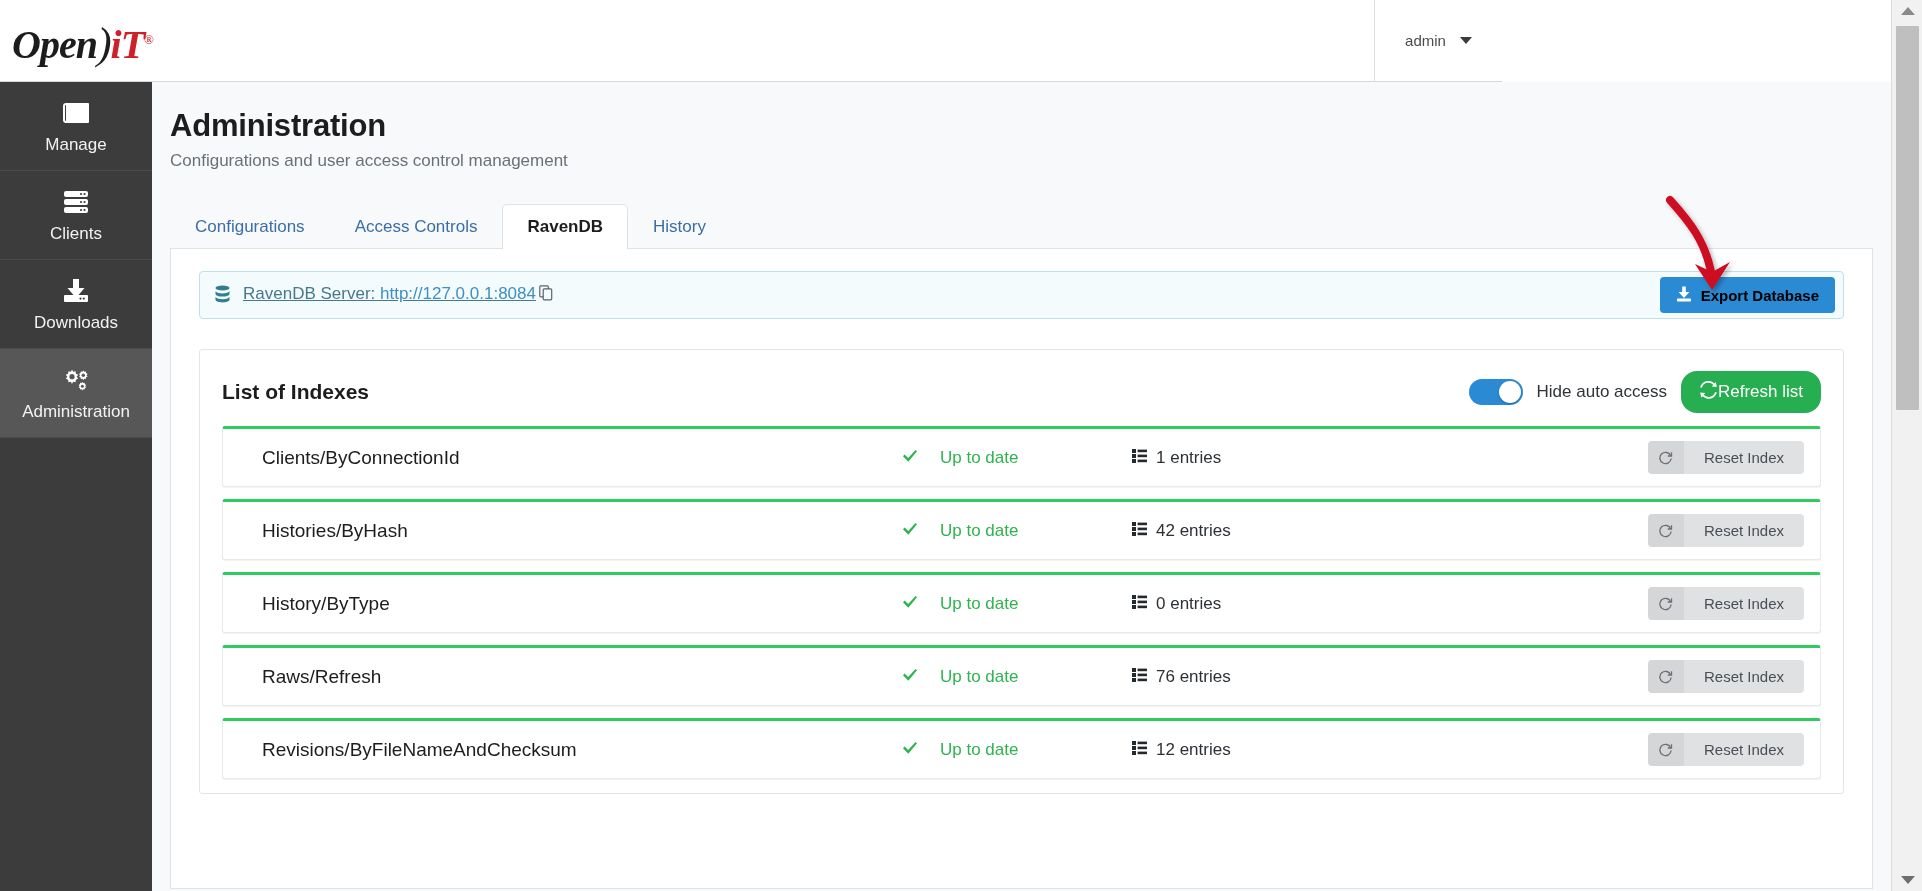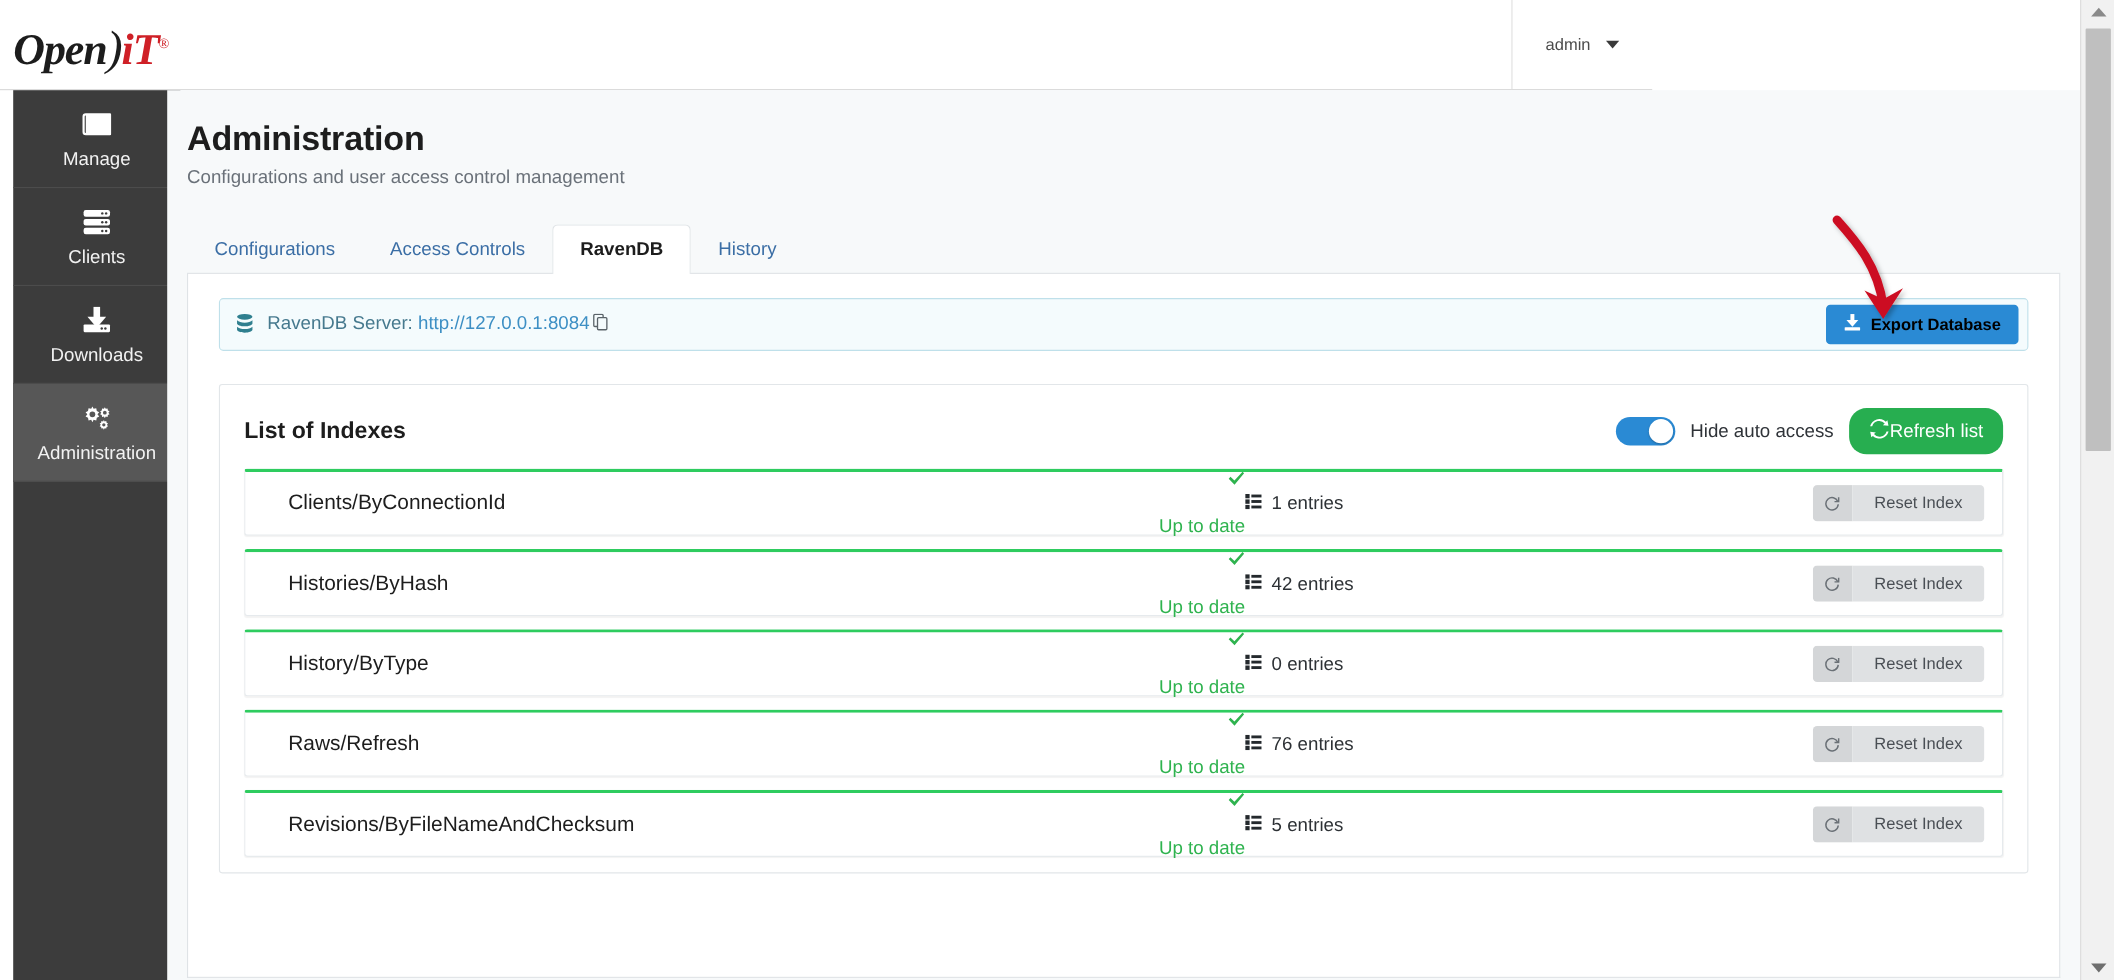--- a/index.html
+++ b/index.html
@@ -39,21 +39,21 @@
     display:flex; align-items:center; justify-content:center; gap:14px;
     font-size:15px; color:#4b4b4b; cursor:pointer;
   }
   .caret-down {
     width:0;height:0;border-left:6px solid transparent;
     border-right:6px solid transparent;border-top:7px solid #3a3a3a;
   }
 
   
   .sidebar {
-    position:absolute; top:82px; left:12px; width:152px; bottom:0;
+    position:absolute; top:82px; left:0; width:152px; bottom:0;
     background:#3c3c3c;
   }
   .side-item {
     height:89px; border-bottom:1px solid #4c4c4c;
     display:flex; flex-direction:column; align-items:center;
     justify-content:center; gap:7px; color:#f2f2f2; cursor:pointer;
   }
   .side-item.active { background:#575757; }
   .side-label { font-size:17px; line-height:19px; }
   .side-ico { height:30px; display:flex; align-items:center; justify-content:center; }
@@ -91,21 +91,21 @@
     padding:22px 28px 0 28px; height:640px;
   }
 
   
   .serverbar {
     border:1px solid #bfe0ea; background:#f4fbfd; border-radius:4px;
     height:48px; display:flex; align-items:center;
     padding:0 8px 0 14px; position:relative;
   }
   .db-icon { margin-right:12px; display:flex; }
-  .server-text { font-size:17px; color:#46798e; }
+  .server-text { font-size:17px; color:#46798e;text-decoration:underline; }
   .server-url { color:#3d8fc4; }
   .copy-ico { margin-left:3px; vertical-align:-2px; cursor:pointer; }
   .btn-export {
     margin-left:auto; background:#2a8ad4; color:#000000; border:none;
     border-radius:4px; height:36px; padding:0 16px;
     font-size:15px; font-weight:700; font-family:"Liberation Sans",sans-serif;
     display:flex; align-items:center; gap:9px; cursor:pointer;
   }
 
   
@@ -136,21 +136,21 @@
   
   .idx-row {
     margin-top:12px; border:1px solid #e6eaed; border-top:3px solid #2ecc5f;
     border-radius:3px; background:#ffffff; height:61px;
     display:flex; align-items:center; padding:0 16px 0 14px;
     box-shadow:0 1px 1px rgba(0,0,0,.05);
   }
   .idx-name { font-size:19px; color:#1d1d1d; width:640px;margin-left:25px; }
   .idx-status {
     width:230px; font-size:17px; color:#2fb34f;
-    display:flex; align-items:flex-end; gap:22px;flex-direction:column;
+    display:flex; align-items:center; gap:22px;
   }
   .idx-entries {
     width:260px; font-size:17px; color:#2d3135;
     display:flex; align-items:center; gap:9px;
   }
   .btn-reset {
     margin-left:auto; display:flex; align-items:center;
     border-radius:4px; overflow:hidden; cursor:pointer; height:33px;
   }
   .btn-reset .seg-ico {
@@ -461,21 +461,21 @@
           </div>
           <div class="idx-entries">
             <span><svg width="15" height="14" viewBox="0 0 15 14" fill="#24292d">
                   <rect x="0" y="0" width="4" height="4"></rect>
                   <rect x="5.6" y="0.6" width="9.4" height="2.6"></rect>
                   <rect x="0" y="5" width="4" height="4"></rect>
                   <rect x="5.6" y="5.6" width="9.4" height="2.6"></rect>
                   <rect x="0" y="10" width="4" height="4"></rect>
                   <rect x="5.6" y="10.6" width="9.4" height="2.6"></rect>
                 </svg></span>
-            <span>5 entries</span>
+            <span>12 entries</span>
           </div>
           <div class="btn-reset">
             <span class="seg-ico">
                 <svg width="15" height="15" viewBox="0 0 16 16" fill="none" stroke="#6a7076" stroke-width="1.4">
                   <path d="M13.6 6.3A6 6 0 1 0 14 9"></path>
                   <path d="M14.4 2.3v4.1h-4"></path>
                 </svg>
               </span>
             <span class="seg-txt">Reset Index</span>
           </div>

